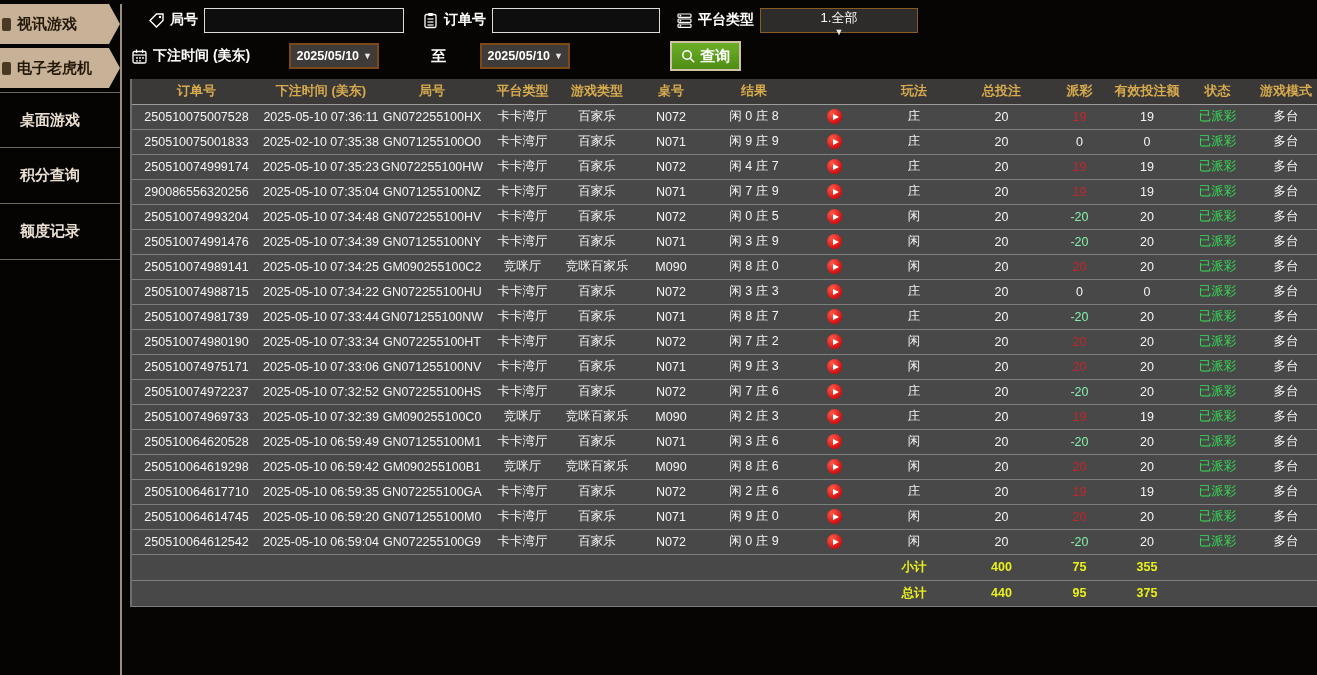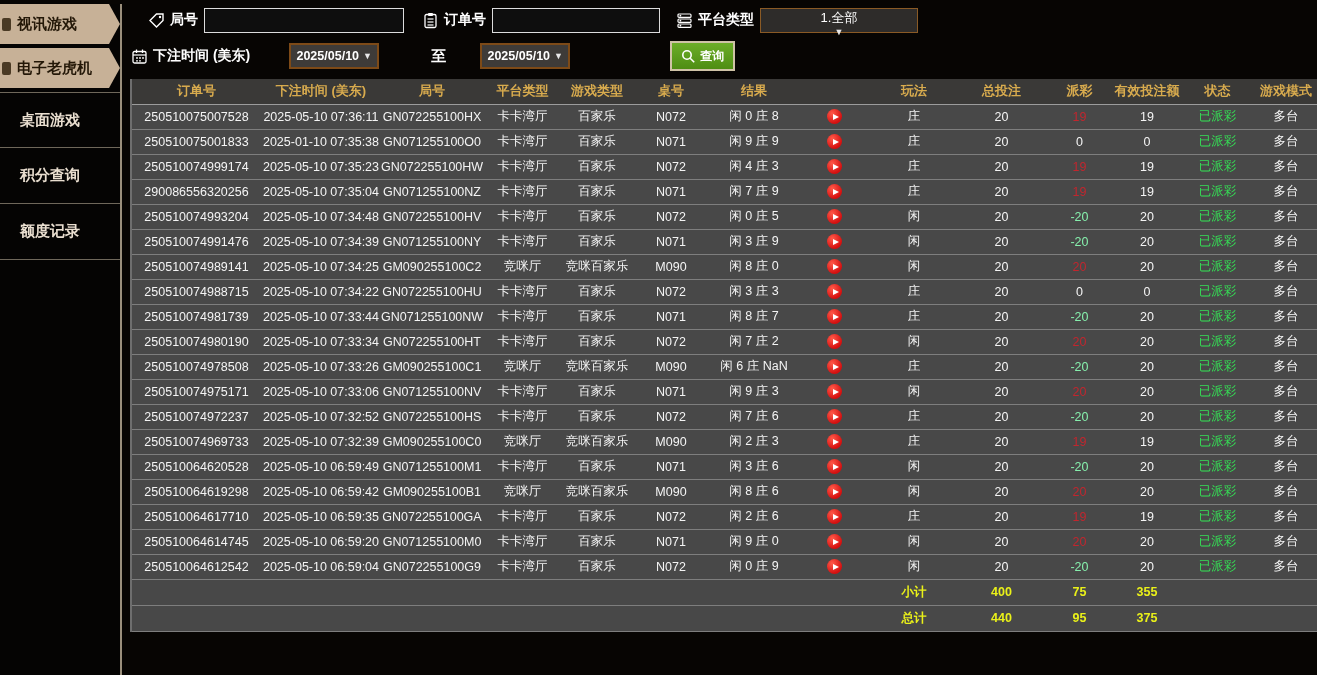--- a/index.html
+++ b/index.html
@@ -28,21 +28,21 @@
   .inp.round { width:200px; }
   .inp.order { width:168px; margin-right:16px; }
   .gap18 { width:18px; }
   .select { background:#2e2c2a; border:1px solid #8a5a25; height:25px; width:158px; color:#fff;
       display:flex; align-items:center; justify-content:space-between; padding:0 7px; font-size:13px; cursor:pointer;flex-direction:column; }
   .caret { font-size:9px; color:#e8e8e8; }
   .date-select { background:#3e3b38; border:2px solid #7d4a17; height:26px; width:90px; color:#fff; font-weight:bold;
       display:flex; align-items:center; justify-content:center; gap:4px; font-size:12.5px; cursor:pointer; }
   .to-label { color:#fff; font-weight:bold; font-size:15px; }
   .search-btn { background:linear-gradient(#6cae28,#4e8d13); border:2px solid #cfc3a6; color:#fff; height:30px;
-      padding:0 9px; display:flex; align-items:center; gap:4px; font-size:12px; font-weight:bold; cursor:pointer; font-family:Liberation Mono, monospace; }
+      padding:0 9px; display:flex; align-items:center; gap:4px; font-size:15px; font-weight:bold; cursor:pointer; font-family:Liberation Mono, monospace; }
 
   
   .grid { margin-left:8px; margin-top:8px; width:1187px; border-collapse:collapse; table-layout:fixed;
       border-left:2px solid #6e6e6e; }
   .grid th { background:#3a3937; color:#d8ab4e; font-size:13px; font-weight:bold; height:25px;
       border-bottom:1px solid #9c9c9c; white-space:nowrap; overflow:hidden; }
   .grid td { background:#484848; color:#f4f4f4; font-size:12.5px; height:25px; text-align:center;
       border-bottom:1px solid #7e7e7e; white-space:nowrap; overflow:hidden; }
   .grid td.pos { color:#c1262e; }
   .grid td.neg { color:#86efac; }
@@ -195,21 +195,21 @@
             </td>
     <td>庄</td>
     <td>20</td>
     <td class="pos">19</td>
     <td>19</td>
     <td class="status">已派彩</td>
     <td>多台</td>
   </tr>
           <tr>
     <td>250510075001833</td>
-    <td>2025-01-10 07:35:38</td>
+    <td>2025-02-10 07:35:38</td>
     <td>GN071255100O0</td>
     <td>卡卡湾厅</td>
     <td>百家乐</td>
     <td>N071</td>
     <td>闲 9 庄 9</td>
     <td>
               <span class="play"></span>
             </td>
     <td>庄</td>
     <td>20</td>
@@ -218,21 +218,21 @@
     <td class="status">已派彩</td>
     <td>多台</td>
   </tr>
           <tr>
     <td>250510074999174</td>
     <td>2025-05-10 07:35:23</td>
     <td>GN072255100HW</td>
     <td>卡卡湾厅</td>
     <td>百家乐</td>
     <td>N072</td>
-    <td>闲 4 庄 3</td>
+    <td>闲 4 庄 7</td>
     <td>
               <span class="play"></span>
             </td>
     <td>庄</td>
     <td>20</td>
     <td class="pos">19</td>
     <td>19</td>
     <td class="status">已派彩</td>
     <td>多台</td>
   </tr>
@@ -351,38 +351,20 @@
     <td>卡卡湾厅</td>
     <td>百家乐</td>
     <td>N072</td>
     <td>闲 7 庄 2</td>
     <td>
               <span class="play"></span>
             </td>
     <td>闲</td>
     <td>20</td>
     <td class="pos">20</td>
-    <td>20</td>
-    <td class="status">已派彩</td>
-    <td>多台</td>
-  </tr>
-          <tr>
-    <td>250510074978508</td>
-    <td>2025-05-10 07:33:26</td>
-    <td>GM090255100C1</td>
-    <td>竞咪厅</td>
-    <td>竞咪百家乐</td>
-    <td>M090</td>
-    <td>闲 6 庄 NaN</td>
-    <td>
-              <span class="play"></span>
-            </td>
-    <td>庄</td>
-    <td>20</td>
-    <td class="neg">-20</td>
     <td>20</td>
     <td class="status">已派彩</td>
     <td>多台</td>
   </tr>
           <tr>
     <td>250510074975171</td>
     <td>2025-05-10 07:33:06</td>
     <td>GN071255100NV</td>
     <td>卡卡湾厅</td>
     <td>百家乐</td>

